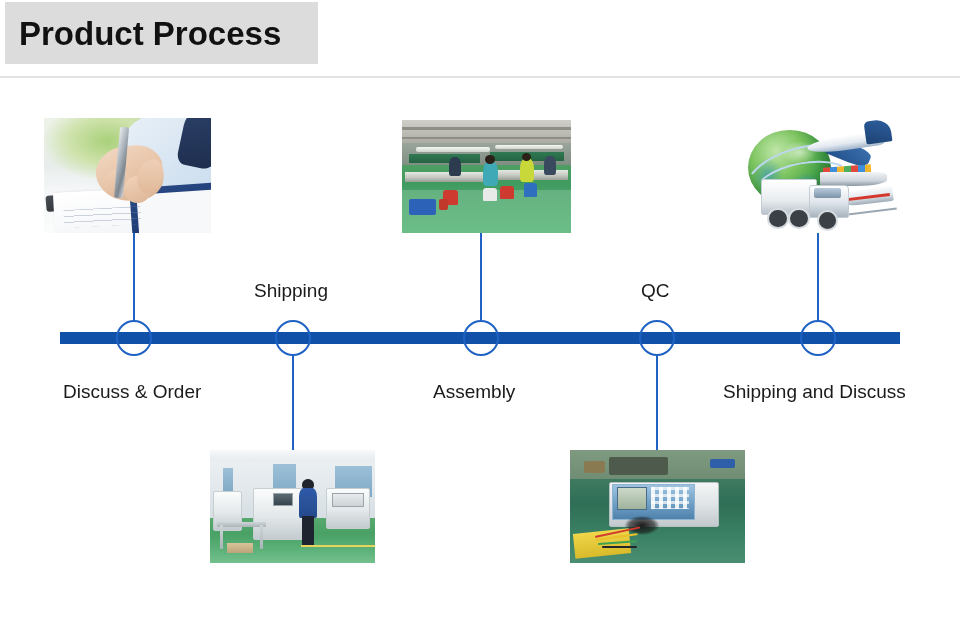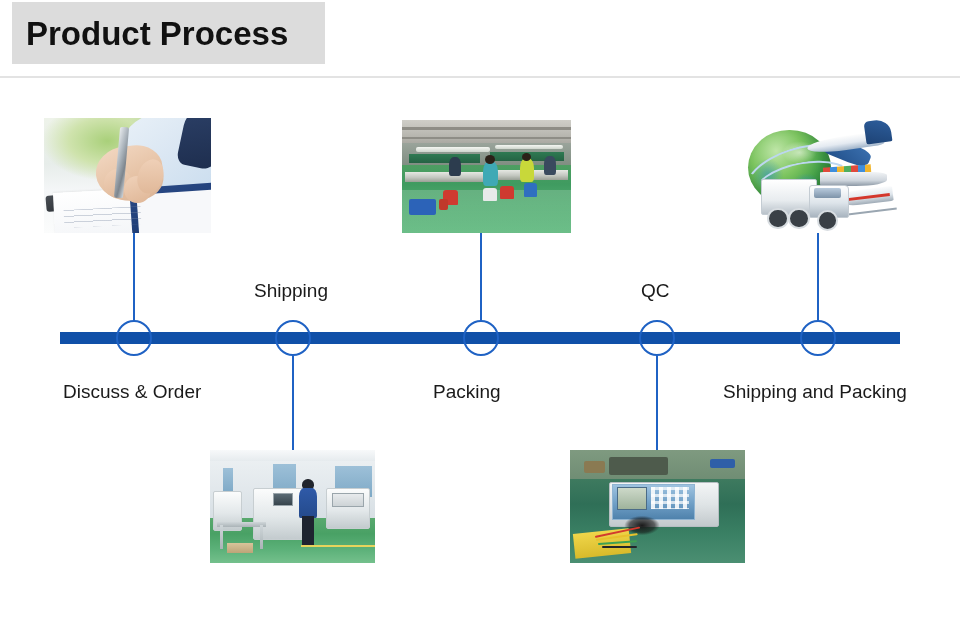--- a/index.html
+++ b/index.html
@@ -18,21 +18,21 @@
 
   
   #header {
     position: absolute;
     left: 0; top: 0;
     width: 960px;
     height: 78px;
   }
   #title-box {
     position: absolute;
-    left: 12px;
+    left: 5px;
     top: 2px;
     width: 313px;
     height: 62px;
     background: #dcdcdc;
     display: flex;
     align-items: center;
   }
   #title-text {
     font-size: 33px;
     font-weight: bold;
@@ -615,15 +615,15 @@
 <div class="node-circle" style="left:463px; top:320px;"></div>
 <div class="node-circle" style="left:639px; top:320px;"></div>
 <div class="node-circle" style="left:800px; top:320px;"></div>
 
 <div class="tl-label" style="left:254px; top:281px;">Shipping</div>
 
 <div class="tl-label" style="left:641px; top:281px;">QC</div>
 
 <div class="tl-label" style="left:63px; top:382px;">Discuss &amp; Order</div>
 
-<div class="tl-label" style="left:433px; top:382px;">Packing</div>
-
-<div class="tl-label" style="left:723px; top:382px;">Shipping and Packing</div>
+<div class="tl-label" style="left:433px; top:382px;">Assembly</div>
+
+<div class="tl-label" style="left:723px; top:382px;">Shipping and Discuss</div>
 
 </body></html>

